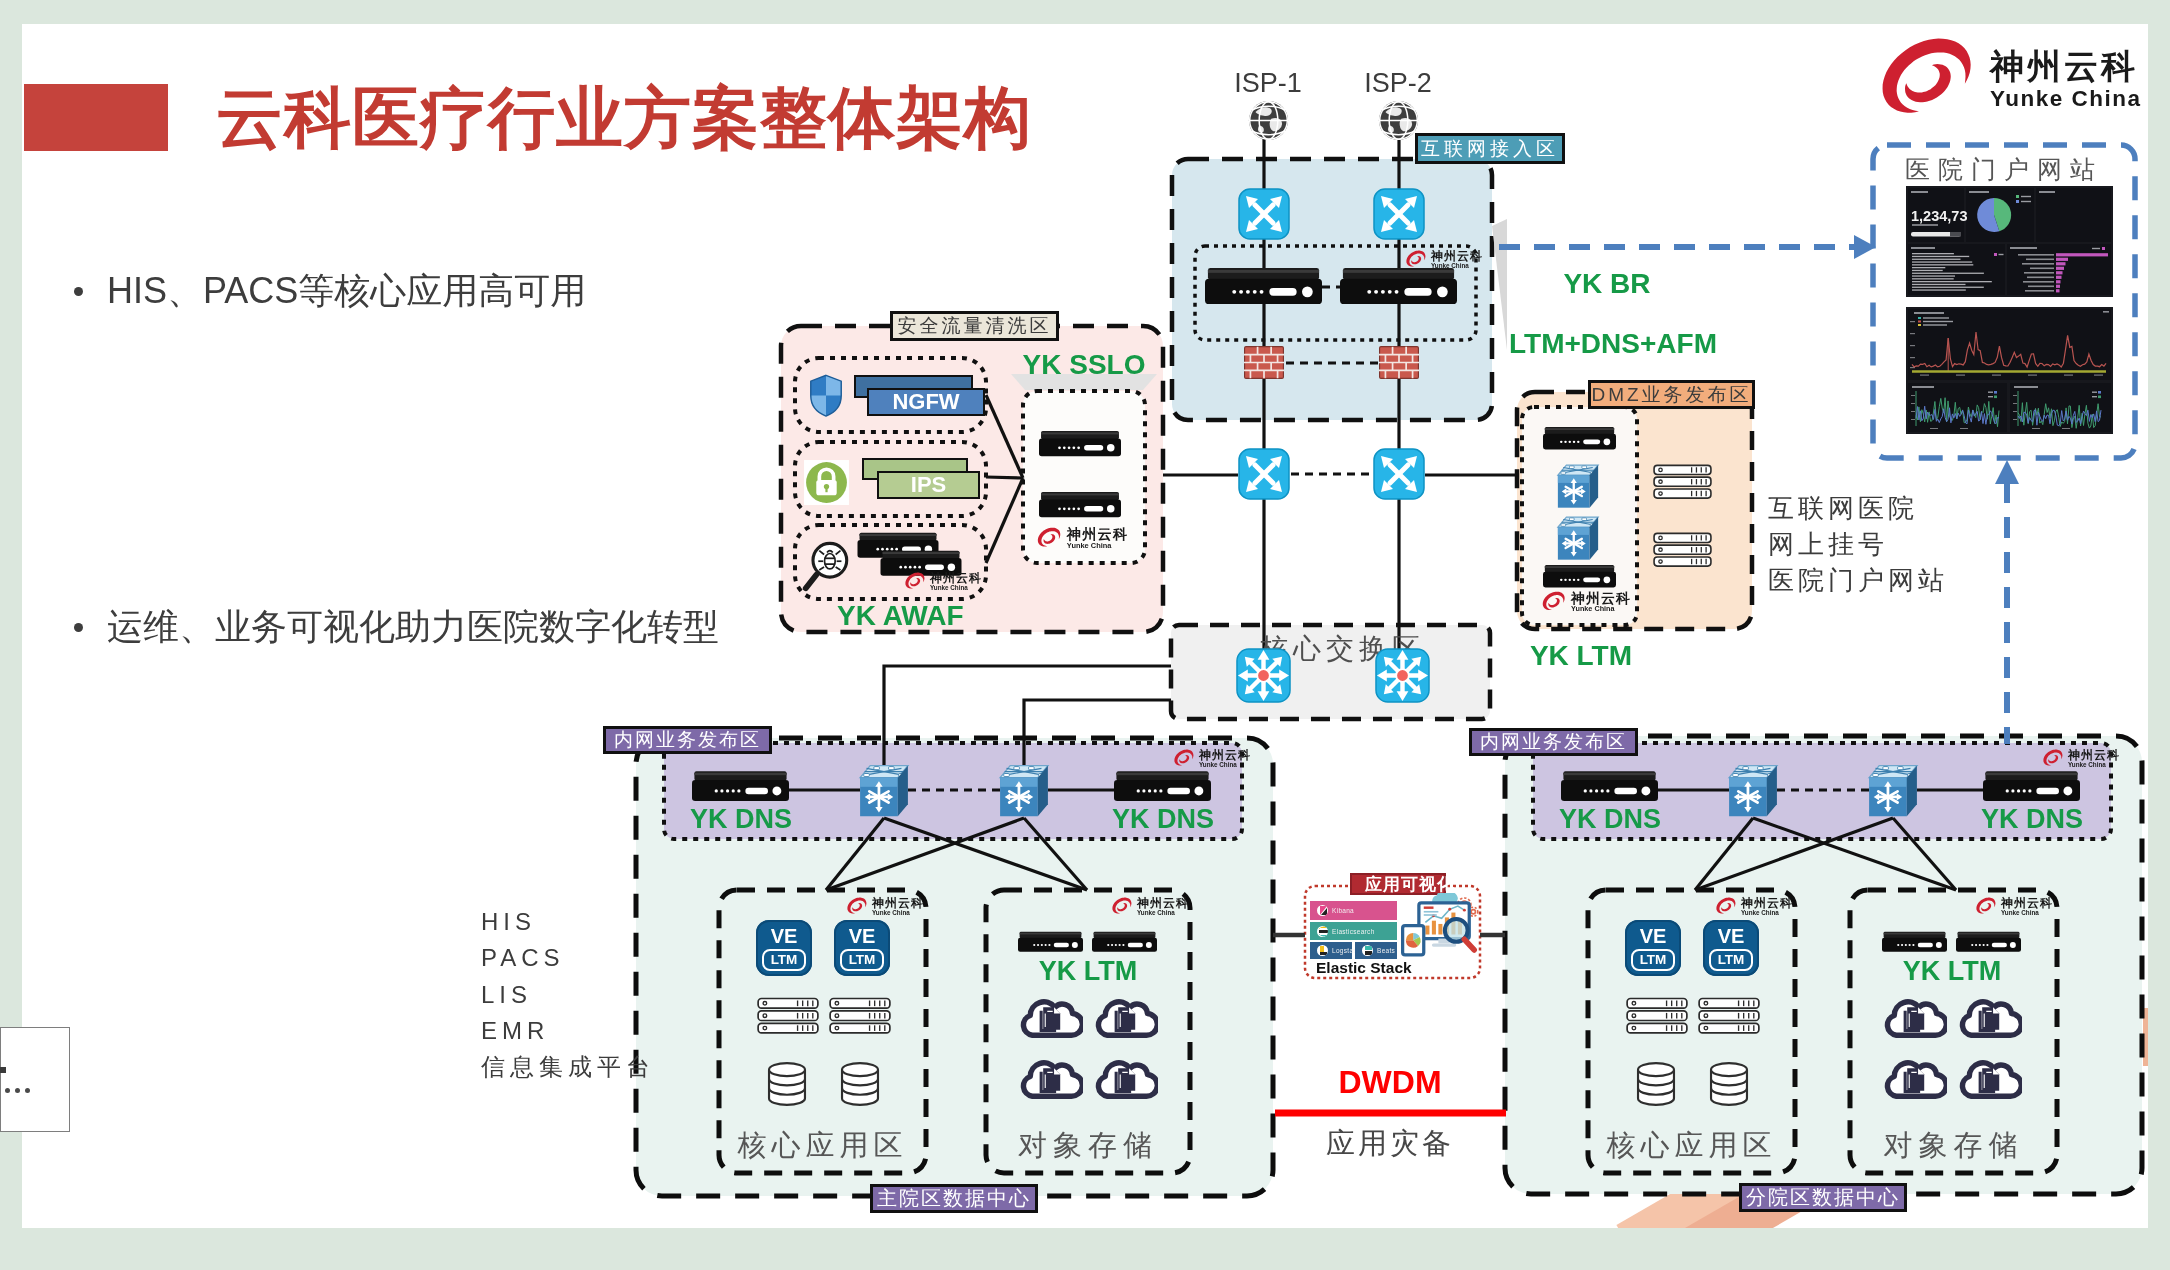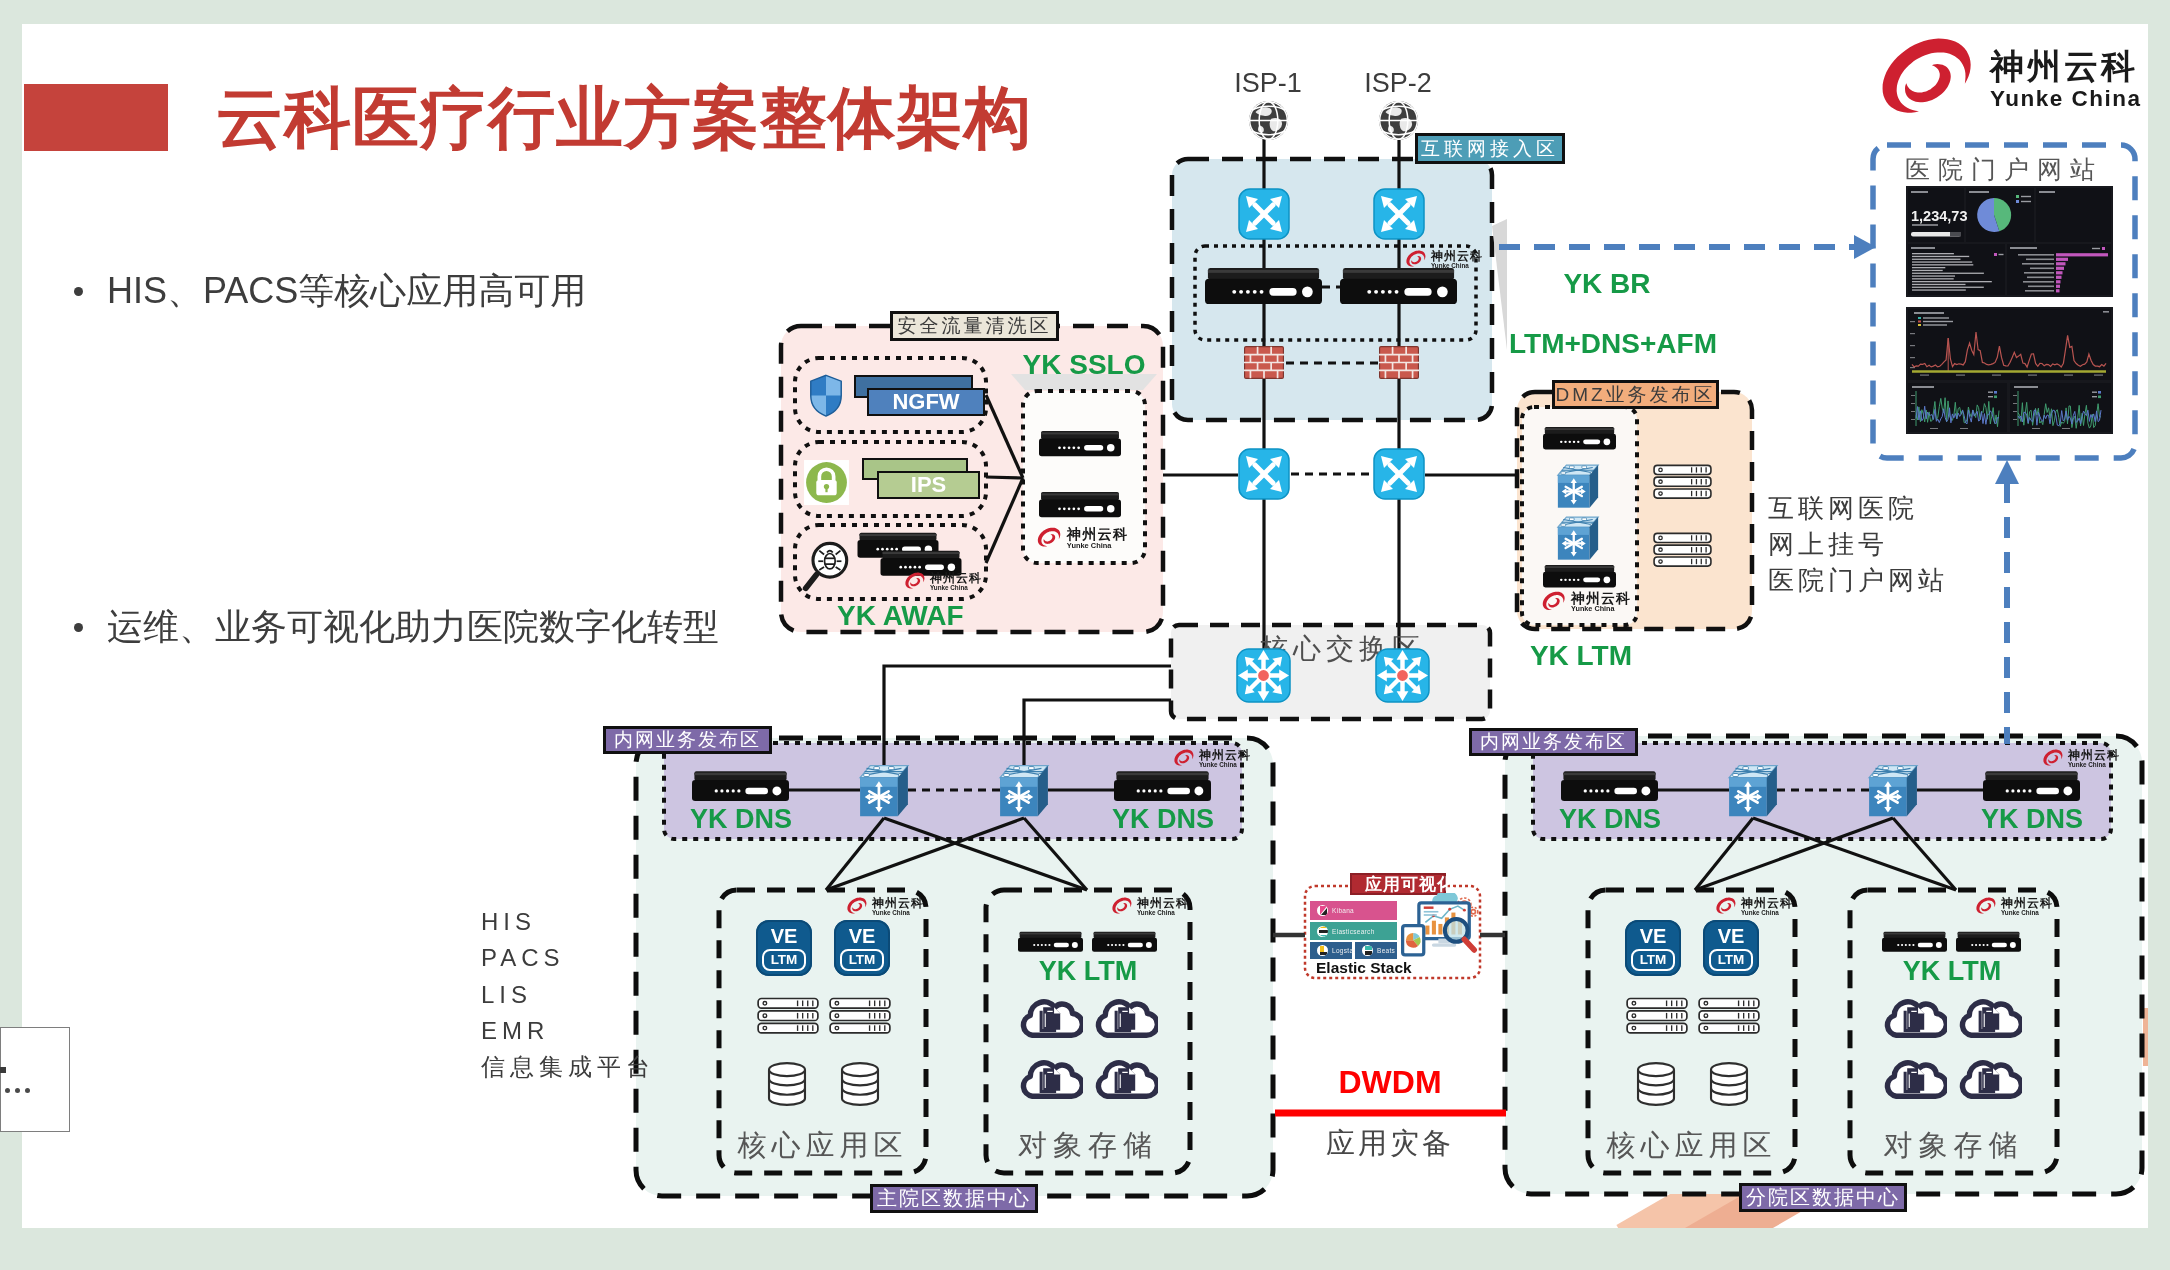--- a/index.html
+++ b/index.html
@@ -14,21 +14,21 @@
   
   .title-bar{position:absolute;background:#c5433c;}
   .page-title{position:absolute;font-size:67px;font-weight:800;color:#c23b32;letter-spacing:1px;white-space:nowrap;}
   .bullet{position:absolute;display:flex;align-items:flex-start;color:#3d3d3d;font-size:36px;line-height:74px;}
   .bullet .dot{width:9px;height:9px;border-radius:50%;background:#3d3d3d;margin:33px 24px 0 0;flex:none;}
   .bullet .btxt{width:656px;}
   
   .chip{position:absolute;display:flex;align-items:center;justify-content:center;box-sizing:border-box;white-space:nowrap;}
   .chip.teal{background:#4d9db6;border:3px solid #101010;color:#fff;font-size:19px;letter-spacing:4px;}
   .chip.beige{background:#ebe6d9;border:3px solid #101010;color:#3c3c3c;font-size:19px;letter-spacing:3px;}
-  .chip.orange{background:#f2ad7c;border:3px solid #101010;color:#3c3c3c;font-size:19px;letter-spacing:3px;}
+  .chip.orange{background:#f2ad7c;border:3px solid #101010;color:#3c3c3c;font-size:19px;letter-spacing:3px;margin-left:36px;}
   .chip.purple{background:#7e6aa8;border:3px solid #101010;color:#fff;font-size:19px;letter-spacing:2px;}
   .chip.darkred{background:#b12a31;border:2px solid #8c1f26;color:#fff;font-size:17px;font-weight:700;letter-spacing:1px;}
   .gtxt{position:absolute;color:#169a47;font-weight:800;white-space:nowrap;text-align:center;}
   .ztitle{position:absolute;color:#4f4f4f;white-space:nowrap;text-align:center;}
   .ntxt{position:absolute;color:#3c3c3c;white-space:nowrap;}
   
   .devchip{position:absolute;box-sizing:border-box;display:flex;align-items:center;justify-content:center;color:#fff;font-weight:600;}
   
   .logo{position:absolute;display:flex;align-items:center;}
   .logo .ltxt{display:flex;flex-direction:column;justify-content:center;line-height:1;}

